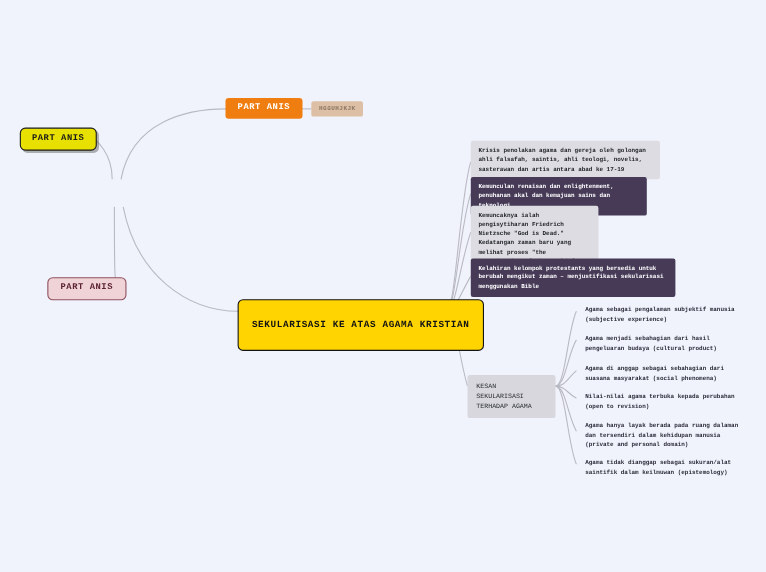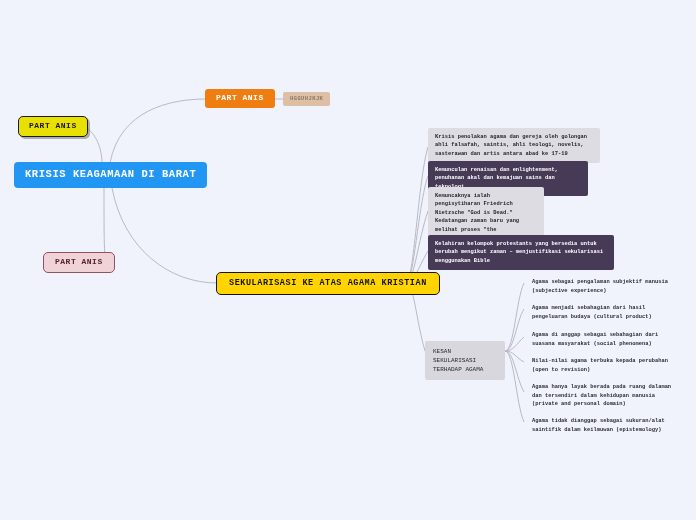--- a/index.html
+++ b/index.html
@@ -104,21 +104,21 @@
 
   
   .node-yellow-big {
     background: #ffd400;
     color: #141414;
     font-weight: bold;
     font-size: 8.5px;
     letter-spacing: 0.55px;
     border: 1.6px solid #141414;
     border-radius: 5px;
-    padding: 6px 12px;
+    padding: 18px 12px;
     white-space: nowrap;
     line-height: 1.1;
   }
 
   
   .node-grey {
     background: #dcdce2;
     color: #24242c;
     font-size: 5.4px;
     line-height: 1.55;
@@ -186,21 +186,20 @@
 
       <path d="M 505,351 C 514,351 516,300 524,283"></path>
       <path d="M 505,351 C 514,351 516,322 524,309"></path>
       <path d="M 505,351 C 514,351 516,344 524,337"></path>
       <path d="M 505,351 C 514,351 516,358 524,362"></path>
       <path d="M 505,351 C 514,351 516,378 524,392"></path>
       <path d="M 505,351 C 514,351 516,404 524,422"></path>
     </g>
   </svg>
 
-  <div class="node node-root" style="left:14px; top:162px;">KRISIS KEAGAMAAN DI BARAT</div>
 
   <div class="node node-yellow-b" style="left:18px; top:116px;">PART ANIS</div>
 
   <div class="node node-orange" style="left:205px; top:89px;">PART ANIS</div>
 
   <div class="node node-tan" style="left:283px; top:92px;">HGGUHJKJK</div>
 
   <div class="node node-pink" style="left:43px; top:252px;">PART ANIS</div>
 
   <div class="node node-yellow-big" style="left:216px; top:272px;">SEKULARISASI KE ATAS AGAMA KRISTIAN</div>

